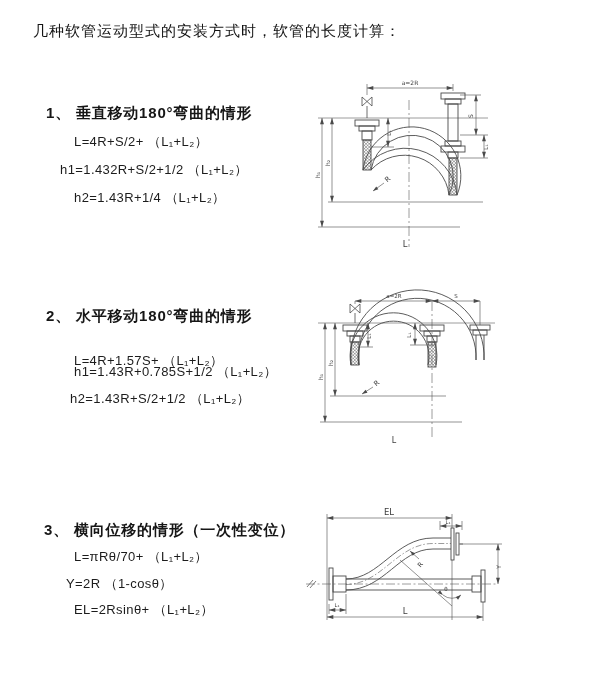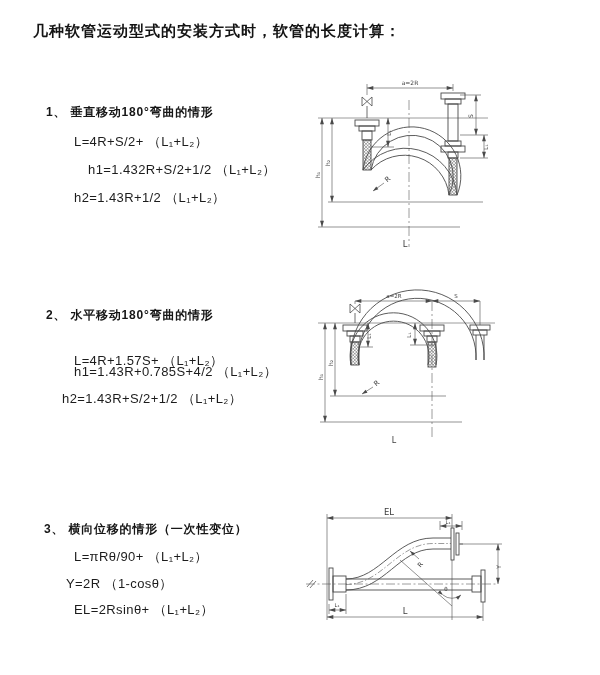--- a/index.html
+++ b/index.html
@@ -2,24 +2,24 @@
 <html><head>
 <meta charset="utf-8">
 <style>
   html,body{margin:0;padding:0;}
   body{
     width:600px;height:675px;position:relative;background:#ffffff;overflow:hidden;
     font-family:"Liberation Sans","DejaVu Sans",sans-serif;color:#111;
   }
   .abs{position:absolute;}
   .doc-title{
-    left:33px;top:22px;font-size:15px;font-weight:bold;letter-spacing:1px;color:#141414;
+    left:33px;top:22px;font-size:15px;font-weight:normal;letter-spacing:1px;color:#141414;
   }
   .sec-heading{
-    font-size:12px;font-weight:bold;letter-spacing:0.8px;color:#161616;
+    font-size:15px;font-weight:bold;letter-spacing:0.8px;color:#161616;
   }
   .formula{
     font-size:13px;letter-spacing:0.4px;color:#1c1c1c;white-space:nowrap;
   }
   svg text{
     font-family:"DejaVu Sans","Liberation Sans",sans-serif;
     fill:#3c3c3c;
   }
   .dwg{position:absolute;}
 </style>
@@ -46,30 +46,30 @@
     <pattern id="hat" patternUnits="userSpaceOnUse" width="3.2" height="3.2">
       <path d="M0,0 L3.2,3.2 M3.2,0 L0,3.2" stroke="#6a6a6a" stroke-width="0.55"></path>
     </pattern>
   </defs>
 </svg>
 
 <div class="abs doc-title">几种软管运动型式的安装方式时，软管的长度计算：</div>
 
 <div class="abs sec-heading" style="left:46px;top:104px">1、 垂直移动180°弯曲的情形</div>
 <div class="abs formula" style="left:74px;top:133px">L=4R+S/2+ （L₁+L₂）</div>
-<div class="abs formula" style="left:88px;top:161px">h1=1.432R+S/2+1/2 （L₁+L₂）</div>
-<div class="abs formula" style="left:74px;top:189px">h2=1.43R+1/2 （L₁+L₂）</div>
+<div class="abs formula" style="left:60px;top:161px">h1=1.432R+S/2+1/2 （L₁+L₂）</div>
+<div class="abs formula" style="left:74px;top:189px">h2=1.43R+1/4 （L₁+L₂）</div>
 
 <div class="abs sec-heading" style="left:46px;top:307px">2、 水平移动180°弯曲的情形</div>
 <div class="abs formula" style="left:74px;top:352px">L=4R+1.57S+ （L₁+L₂）</div>
-<div class="abs formula" style="left:74px;top:363px">h1=1.43R+0.785S+4/2 （L₁+L₂）</div>
-<div class="abs formula" style="left:62px;top:390px">h2=1.43R+S/2+1/2 （L₁+L₂）</div>
+<div class="abs formula" style="left:74px;top:363px">h1=1.43R+0.785S+1/2 （L₁+L₂）</div>
+<div class="abs formula" style="left:70px;top:390px">h2=1.43R+S/2+1/2 （L₁+L₂）</div>
 
 <div class="abs sec-heading" style="left:44px;top:521px">3、 横向位移的情形（一次性变位）</div>
-<div class="abs formula" style="left:74px;top:548px">L=πRθ/90+ （L₁+L₂）</div>
+<div class="abs formula" style="left:74px;top:548px">L=πRθ/70+ （L₁+L₂）</div>
 <div class="abs formula" style="left:66px;top:575px">Y=2R （1-cosθ）</div>
 <div class="abs formula" style="left:74px;top:601px">EL=2Rsinθ+ （L₁+L₂）</div>
 
 <svg class="dwg" style="left:310px;top:75px" width="290" height="185" viewBox="0 0 290 185">
   <g stroke="#4a4a4a" fill="none" stroke-width="0.9">
 
     <path d="M99,25 V172" stroke-width="0.55" stroke-dasharray="10 3 2 3"></path>
     <path d="M8,43 H178" stroke-width="0.55"></path>
 
     <g>

